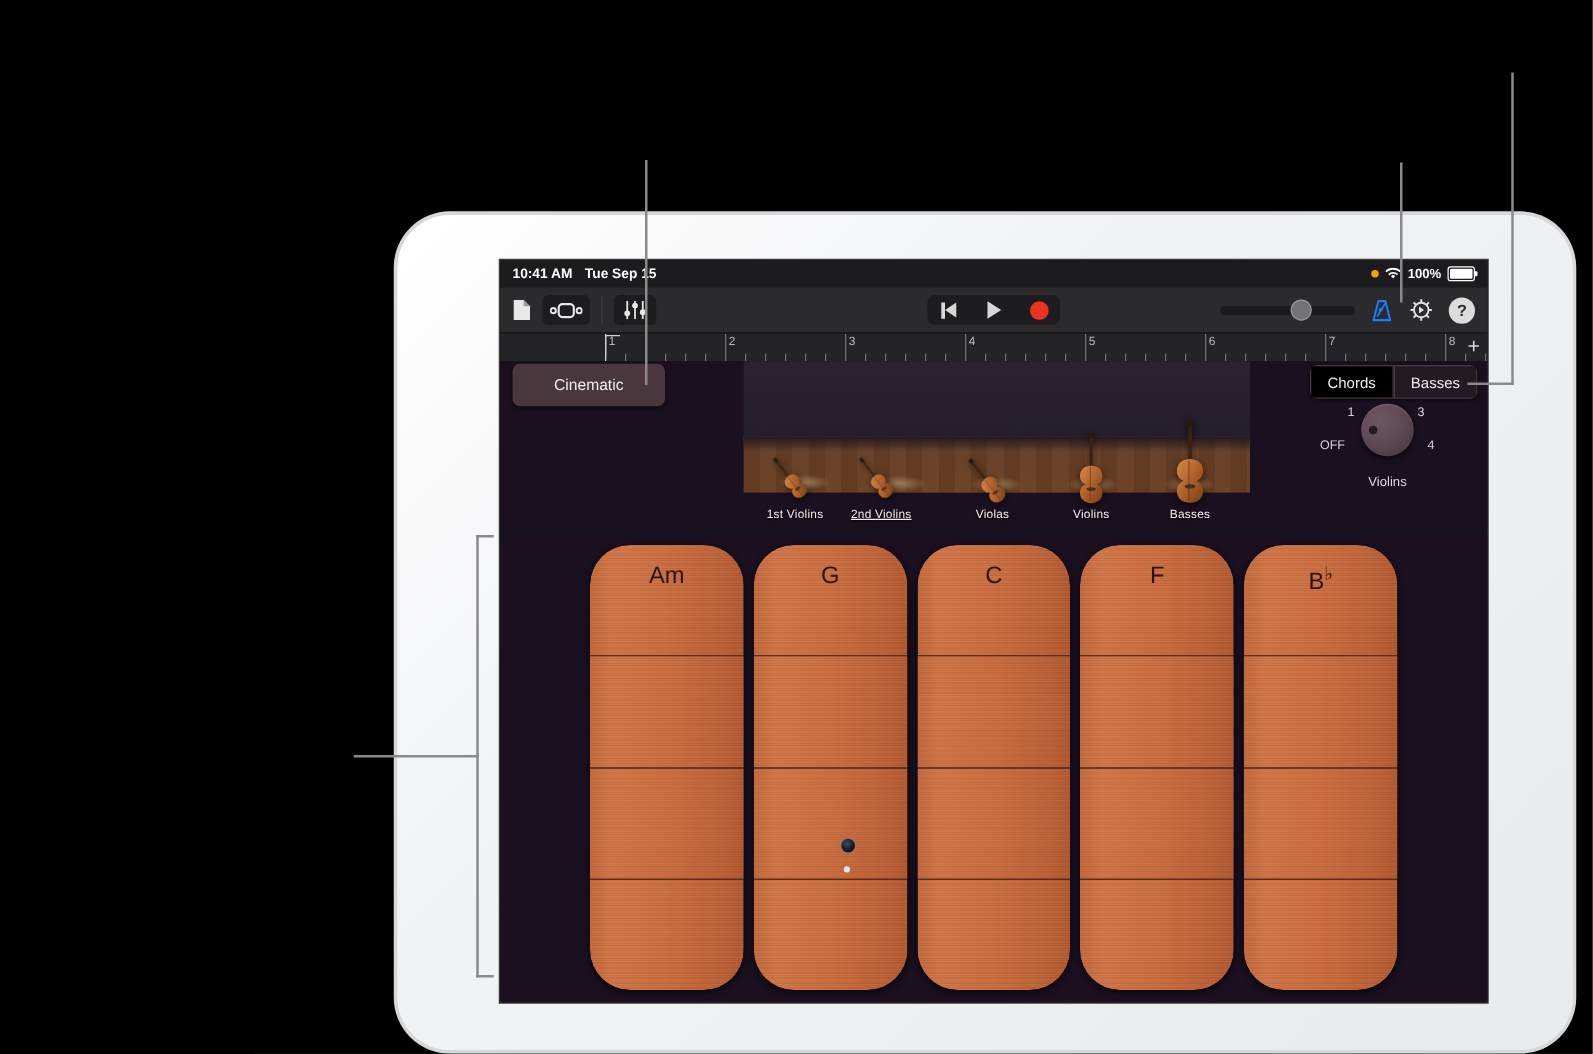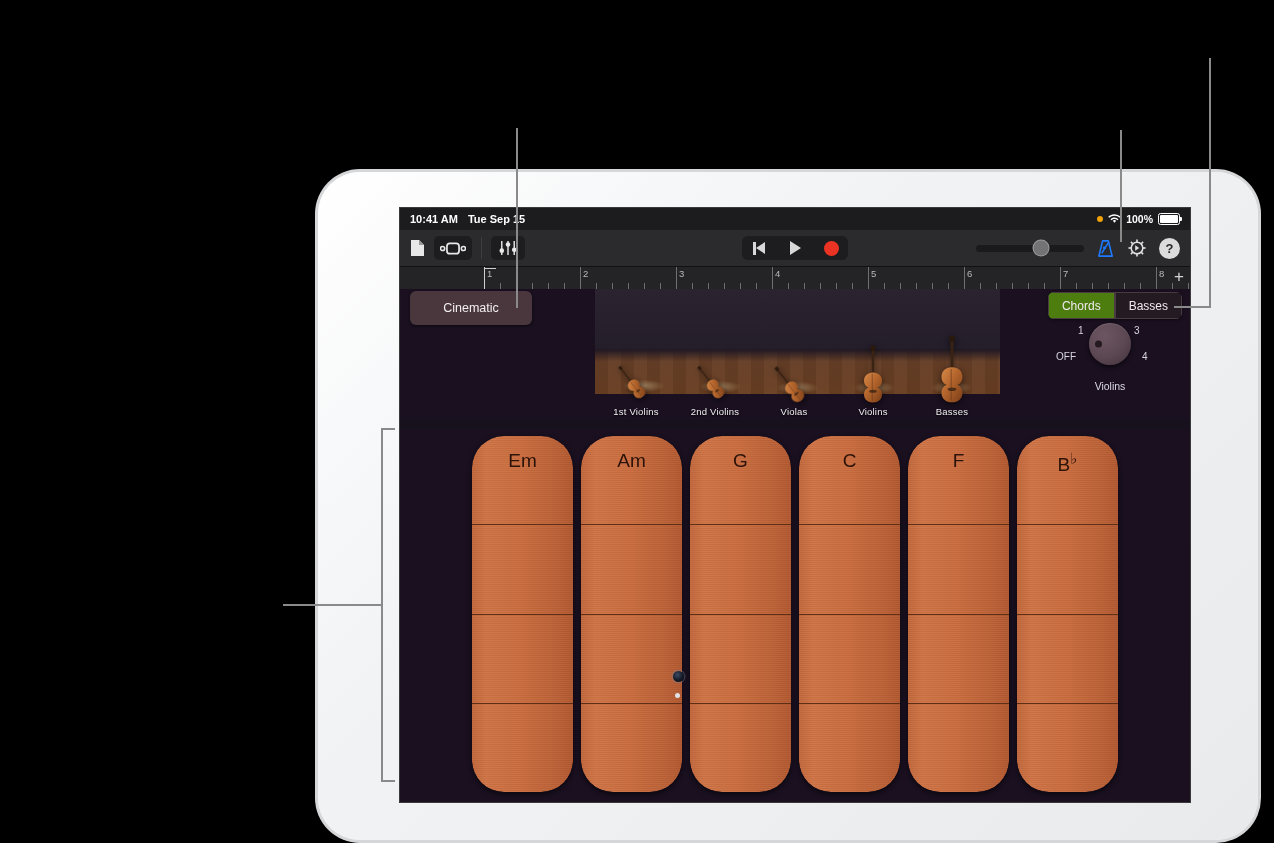--- a/index.html
+++ b/index.html
@@ -107,21 +107,21 @@
 
   
   .patch{position:absolute;left:10px;top:2px;width:122px;height:34px;border-radius:6px;
          background:#4a373d;color:#f2eef1;display:flex;align-items:center;
          justify-content:center;font-size:12.5px;z-index:12;
          box-shadow:0 1px 3px rgba(0,0,0,.55);}
   .modes{position:absolute;right:8px;top:3px;display:flex;z-index:12;
          border-radius:6px;overflow:hidden;box-shadow:0 1px 3px rgba(0,0,0,.5);}
   .mode{height:25px;padding:0 13px;display:flex;align-items:center;justify-content:center;
         font-size:12px;color:#efeaef;background:#241a22;border:1px solid #4a3b42;}
-  .mode.sel{background:#4d7c0f;}
+  .mode.sel{background:#000000;}
 
   
   .chords{position:absolute;left:0;right:0;top:222px;bottom:0;background:#1a1020;
           display:flex;gap:8px;padding:6px 72px 10px 72px;box-sizing:border-box;}
   .strip{flex:1;display:flex;flex-direction:column;border-radius:32px 32px 32px 32px;
          overflow:hidden;box-shadow:0 2px 5px rgba(0,0,0,.6);}
   .seg{flex:1;position:relative;
        background:repeating-linear-gradient(0deg,
            rgba(255,255,255,.035) 0 1px, rgba(0,0,0,.035) 1px 2px),
            linear-gradient(90deg,#c2683c 0%,#cf7445 14%,#c96c3e 50%,#bb6036 86%,#b15830 100%);
@@ -322,21 +322,21 @@
                   <stop offset="100%" stop-color="#7a3d17"></stop>
                 </linearGradient>
               </defs>
               <rect x="18.4" y="4" width="3.2" height="34" fill="#3a2313"></rect>
               <path d="M17 2h6v7h-6z" fill="#2a190d"></path>
               <path d="M20 38c-8 0-12 5-12 11 0 5 3 8 6 9-3 1-6 4-6 9 0 7 5 11 12 11s12-4 12-11c0-5-3-8-6-9 3-1 6-4 6-9 0-6-4-11-12-11z" fill="url(#bd0)"></path>
               <path d="M19 40v36" stroke="#5d3317" stroke-width="1" opacity=".7"></path>
               <ellipse cx="20" cy="63" rx="5" ry="2" fill="#3a2313" opacity=".8"></ellipse>
             </svg>
           </span><span>1st Violins</span></div>
-        <div class="inst" style="left: 282px;"><span class="instglyph" style="height: 44px;">
+        <div class="inst" style="left: 272px; text-decoration: underline;"><span class="instglyph" style="height: 44px;">
             <svg width="34" height="40" viewBox="0 0 40 80" style="transform:rotate(-38deg);transform-origin:50% 70%;filter:drop-shadow(0 2px 3px rgba(0,0,0,.6));display:block;margin:0 auto;">
               <defs>
                 <linearGradient id="bd1" x1="0" y1="0" x2="1" y2="1">
                   <stop offset="0%" stop-color="#d88a4a"></stop>
                   <stop offset="45%" stop-color="#b4652c"></stop>
                   <stop offset="100%" stop-color="#7a3d17"></stop>
                 </linearGradient>
               </defs>
               <rect x="18.4" y="4" width="3.2" height="34" fill="#3a2313"></rect>
               <path d="M17 2h6v7h-6z" fill="#2a190d"></path>
@@ -410,28 +410,20 @@
     <div class="patch">Cinematic</div>
     <div class="modes" id="mode-switch">
         <div class="mode sel">Chords</div>
         <div class="mode">Basses</div>
       </div>
   </div>
 
   <div class="chords" id="chord-strips">
       <div class="strip">
         <div class="seg top">
-          <span class="chname">Em</span>
-        </div>
-        <div class="seg"></div>
-        <div class="seg"></div>
-        <div class="seg bot"></div>
-      </div>
-      <div class="strip">
-        <div class="seg top">
           <span class="chname">Am</span>
         </div>
         <div class="seg"></div>
         <div class="seg"></div>
         <div class="seg bot"></div>
       </div>
       <div class="strip">
         <div class="seg top">
           <span class="chname">G</span>
         </div>

